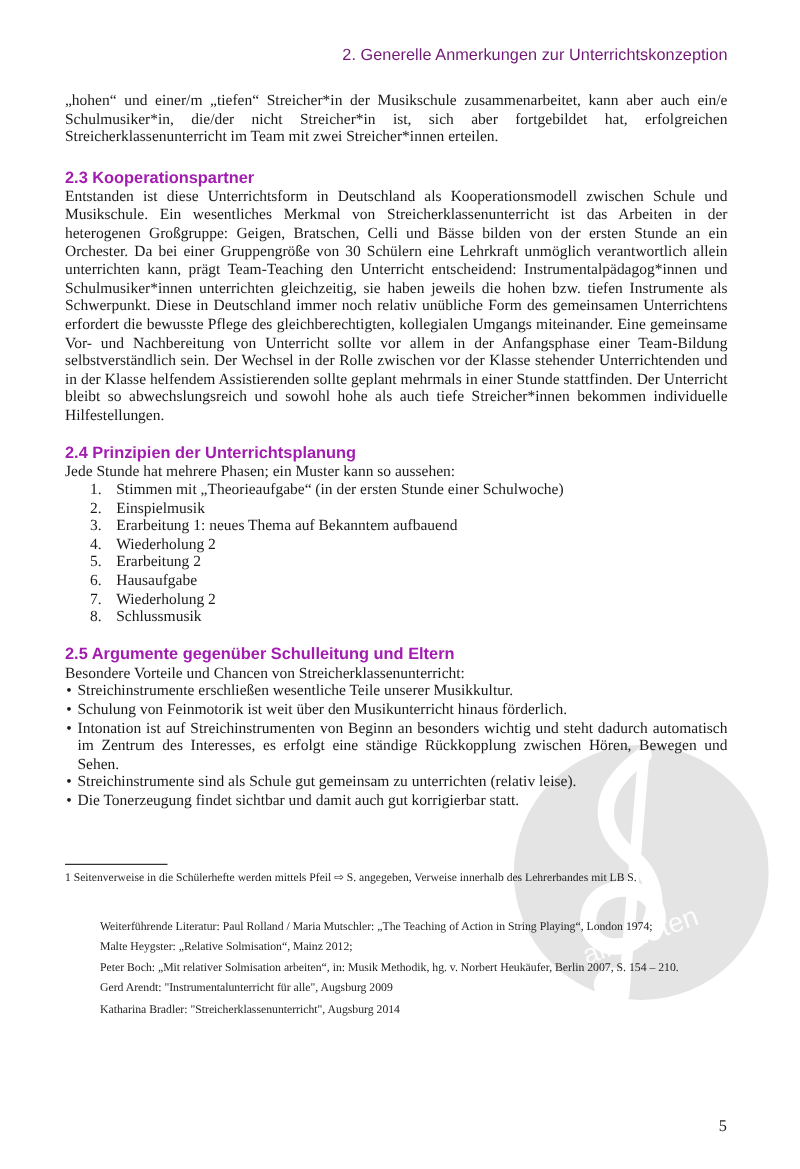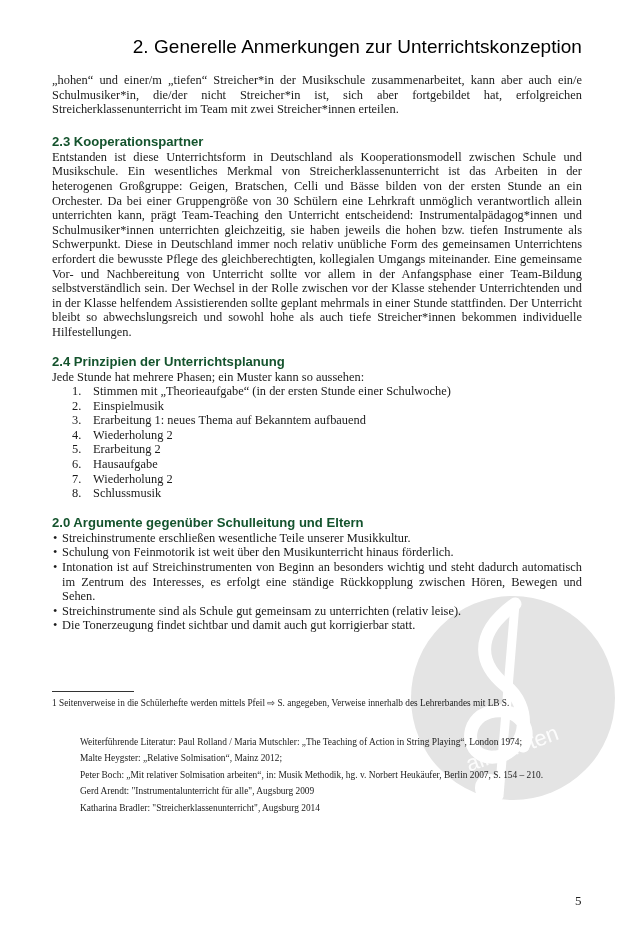--- a/index.html
+++ b/index.html
@@ -3,34 +3,34 @@
 <meta charset="utf-8">
 <style>
   html, body { margin: 0; padding: 0; background: #ffffff; }
   body { width: 640px; height: 935px; position: relative; overflow: hidden; color: #1a1a1a; }
   .page { position: absolute; left: 0; top: 0; width: 640px; height: 935px; }
 
   .watermark { position: absolute; left: 411px; top: 596px; width: 204px; height: 204px; z-index: 0; }
 
   .running-head {
     position: absolute; right: 58px; top: 36px;
-    font-family: "Liberation Sans", sans-serif; font-size: 19px; color: #000000;
+    font-family: "Liberation Sans", sans-serif; font-size: 13px; color: #701a75;
     letter-spacing: 0.05px; white-space: nowrap;
   }
 
   .content {
     position: absolute; left: 52px; top: 73px; width: 530px; z-index: 1;
     font-family: "Liberation Serif", serif; font-size: 12.4px; line-height: 14.6px;
     text-align: justify; color: #1a1a1a;
   }
   .content p { margin: 0; }
   .intro-para { margin-bottom: 17px !important; }
   h2.sec {
     font-family: "Liberation Sans", sans-serif; font-weight: bold; font-size: 13.1px;
-    margin: 0; line-height: 16px; color: #14532d;
+    margin: 0; line-height: 16px; color: #a21caf;
   }
   .sec-block { margin-bottom: 14px; }
 
   ol.phases { list-style: none; margin: 0; padding: 0; }
   ol.phases li { display: flex; line-height: 14.6px; }
   ol.phases .num { width: 21px; margin-left: 20px; text-align: left; }
   sup.fn { font-size: 7px; vertical-align: top; line-height: 8px; }
 
   ul.args { list-style: none; margin: 0; padding: 0; }
   ul.args li { display: flex; text-align: justify; }
@@ -110,21 +110,22 @@
             <span>Wiederholung 2</span>
           </li>
         <li>
             <span class="num">8.</span>
             <span>Schlussmusik</span>
           </li>
       </ol>
     </div>
 
     <div class="sec-block">
-      <h2 class="sec">2.0 Argumente gegenüber Schulleitung und Eltern</h2>
+      <h2 class="sec">2.5 Argumente gegenüber Schulleitung und Eltern</h2>
+      <p>Besondere Vorteile und Chancen von Streicherklassenunterricht:</p>
       <ul class="args">
         <li>
             <span class="bullet">•</span>
             <span class="txt">Streichinstrumente erschließen wesentliche Teile unserer Musikkultur.</span>
           </li>
         <li>
             <span class="bullet">•</span>
             <span class="txt">Schulung von Feinmotorik ist weit über den Musikunterricht hinaus förderlich.</span>
           </li>
         <li>

